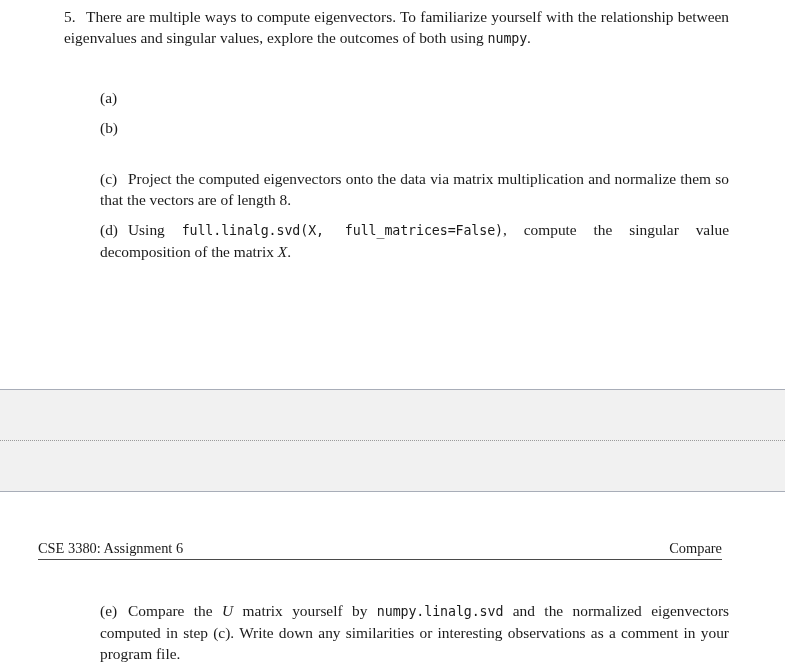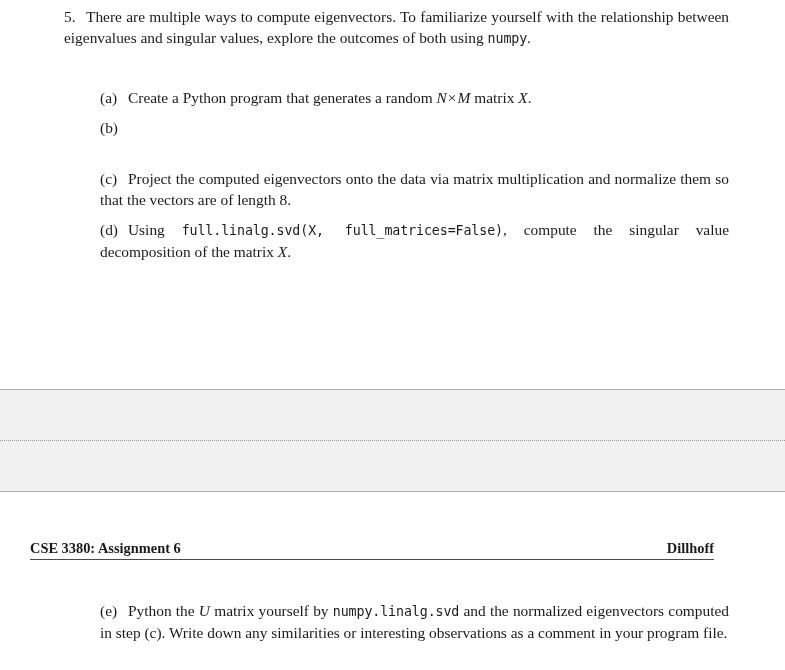--- a/index.html
+++ b/index.html
@@ -117,28 +117,27 @@
   }
   .code {
     font-family: "DejaVu Sans Mono", "Liberation Mono", monospace;
     font-size: 13.3px;
     letter-spacing: -0.1px;
   }
 
   
   #running-header {
     position: absolute;
-    left: 30px;
+    left: 38px;
     top: 538px;
     width: 684px;
     height: 22px;
     border-bottom: 1px solid #4a4a4a;
     font-size: 14.4px;
     box-sizing: border-box;
-    font-weight: bold;
   }
   #running-header-left {
     position: absolute;
     left: 0;
     bottom: 2px;
   }
   #running-header-right {
     position: absolute;
     right: 0;
     bottom: 2px;
@@ -149,21 +148,20 @@
 
 <div class="page" id="page-one">
 
   <div class="textblock" id="problem-5">
     <span class="marker">5.</span>
     <span class="body"><span>There are multiple ways to compute eigenvectors. To familiarize yourself with the relationship between eigenvalues and singular values, explore the outcomes of both using </span><span class="code">numpy</span><span>.</span></span>
   </div>
 
   <div class="subitem" id="subitem-a">
     <span class="marker">(a)</span>
-    <span class="body"><span>Create a Python program that generates a random </span><span class="math">N</span><span class="times">×</span><span class="math">M</span><span> matrix </span><span class="math">X</span><span>.</span></span>
   </div>
 
   <div class="subitem" id="subitem-b">
     <span class="marker">(b)</span>
   </div>
 
   <div class="subitem" id="subitem-c">
     <span class="marker">(c)</span>
     <span class="body">Project the computed eigenvectors onto the data via matrix multiplication and normalize them so that the vectors are of length 8.</span>
   </div>
@@ -176,19 +174,19 @@
 </div>
 
 <div id="page-break-band">
   <div id="page-break-dotted-rule"></div>
 </div>
 
 <div class="page" id="page-two"></div>
 
 <div id="running-header">
   <span id="running-header-left">CSE 3380: Assignment 6</span>
-  <span id="running-header-right">Dillhoff</span>
+  <span id="running-header-right">Compare</span>
 </div>
 
 <div class="subitem" id="subitem-e">
   <span class="marker">(e)</span>
-  <span class="body"><span>Python the </span><span class="math">U</span><span> matrix yourself by </span><span class="code">numpy.linalg.svd</span><span> and the normalized eigenvectors computed in step (c). Write down any similarities or interesting observations as a comment in your program file.</span></span>
+  <span class="body"><span>Compare the </span><span class="math">U</span><span> matrix yourself by </span><span class="code">numpy.linalg.svd</span><span> and the normalized eigenvectors computed in step (c). Write down any similarities or interesting observations as a comment in your program file.</span></span>
 </div>
 
 </body></html>

